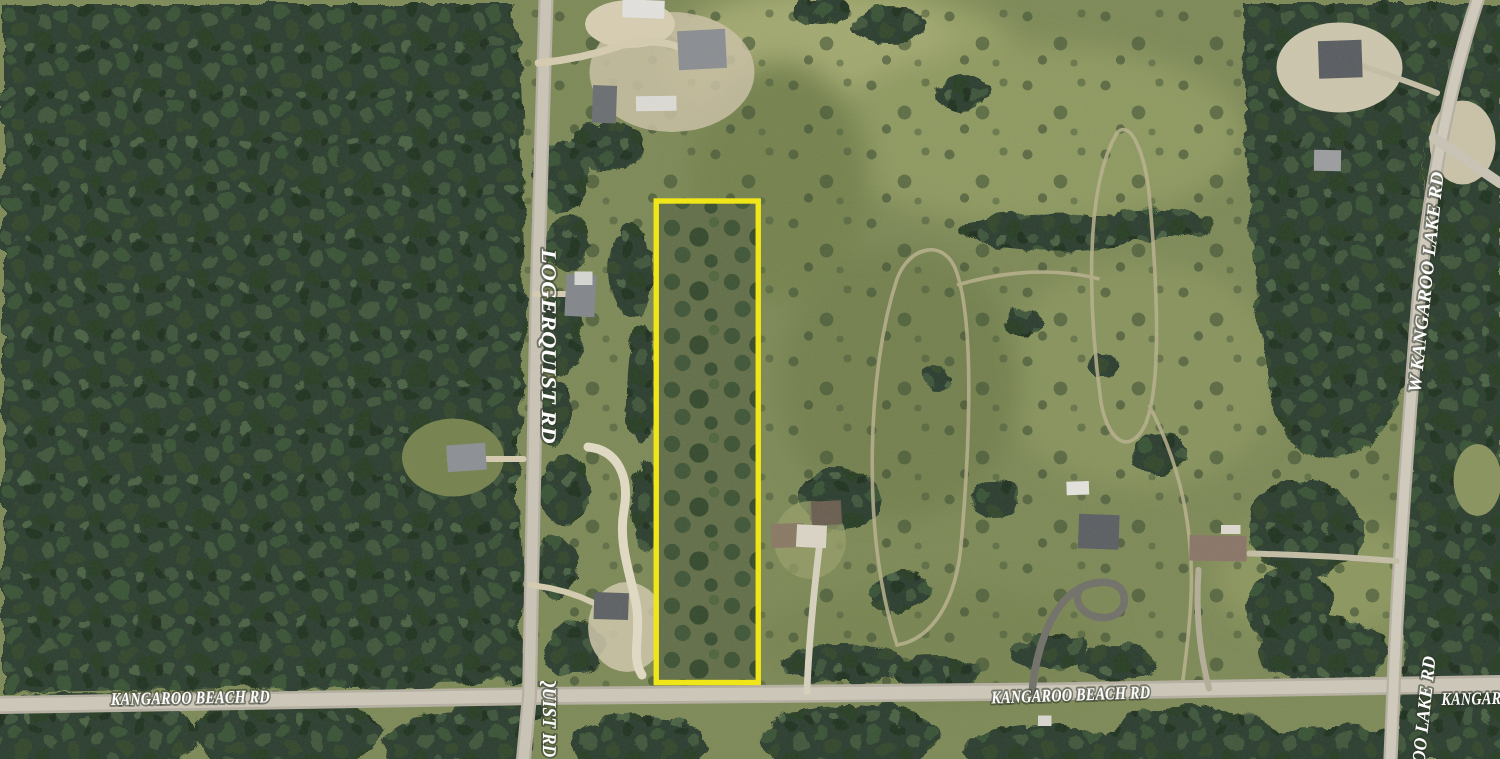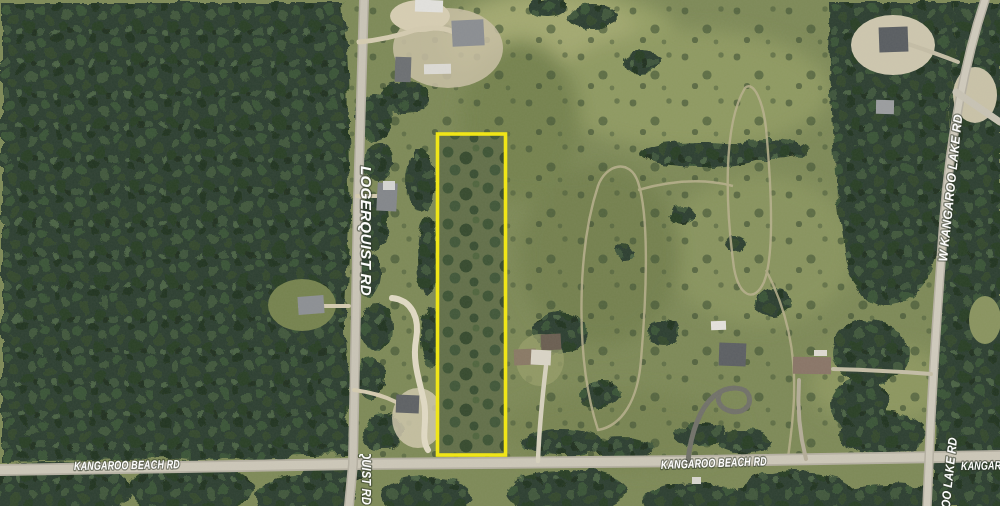--- a/index.html
+++ b/index.html
@@ -1,18 +1,18 @@
 <!DOCTYPE html>
 <html><head>
 <meta charset="utf-8">
 <style>
   html,body{margin:0;padding:0;background:#222;}
   .map-viewport{
     position:relative;width:1000px;height:506px;overflow:hidden;
-    font-family:Liberation Sans, sans-serif;
+    font-family:Liberation Serif, serif;
   }
   svg{display:block;}
   text.road-label{
     fill:#ffffff;font-weight:bold;font-style:italic;
     stroke:#2b3426;stroke-opacity:.55;stroke-width:2.6px;
     paint-order:stroke;stroke-linejoin:round;letter-spacing:.2px;
   }
 </style>
 </head>
 <body>

